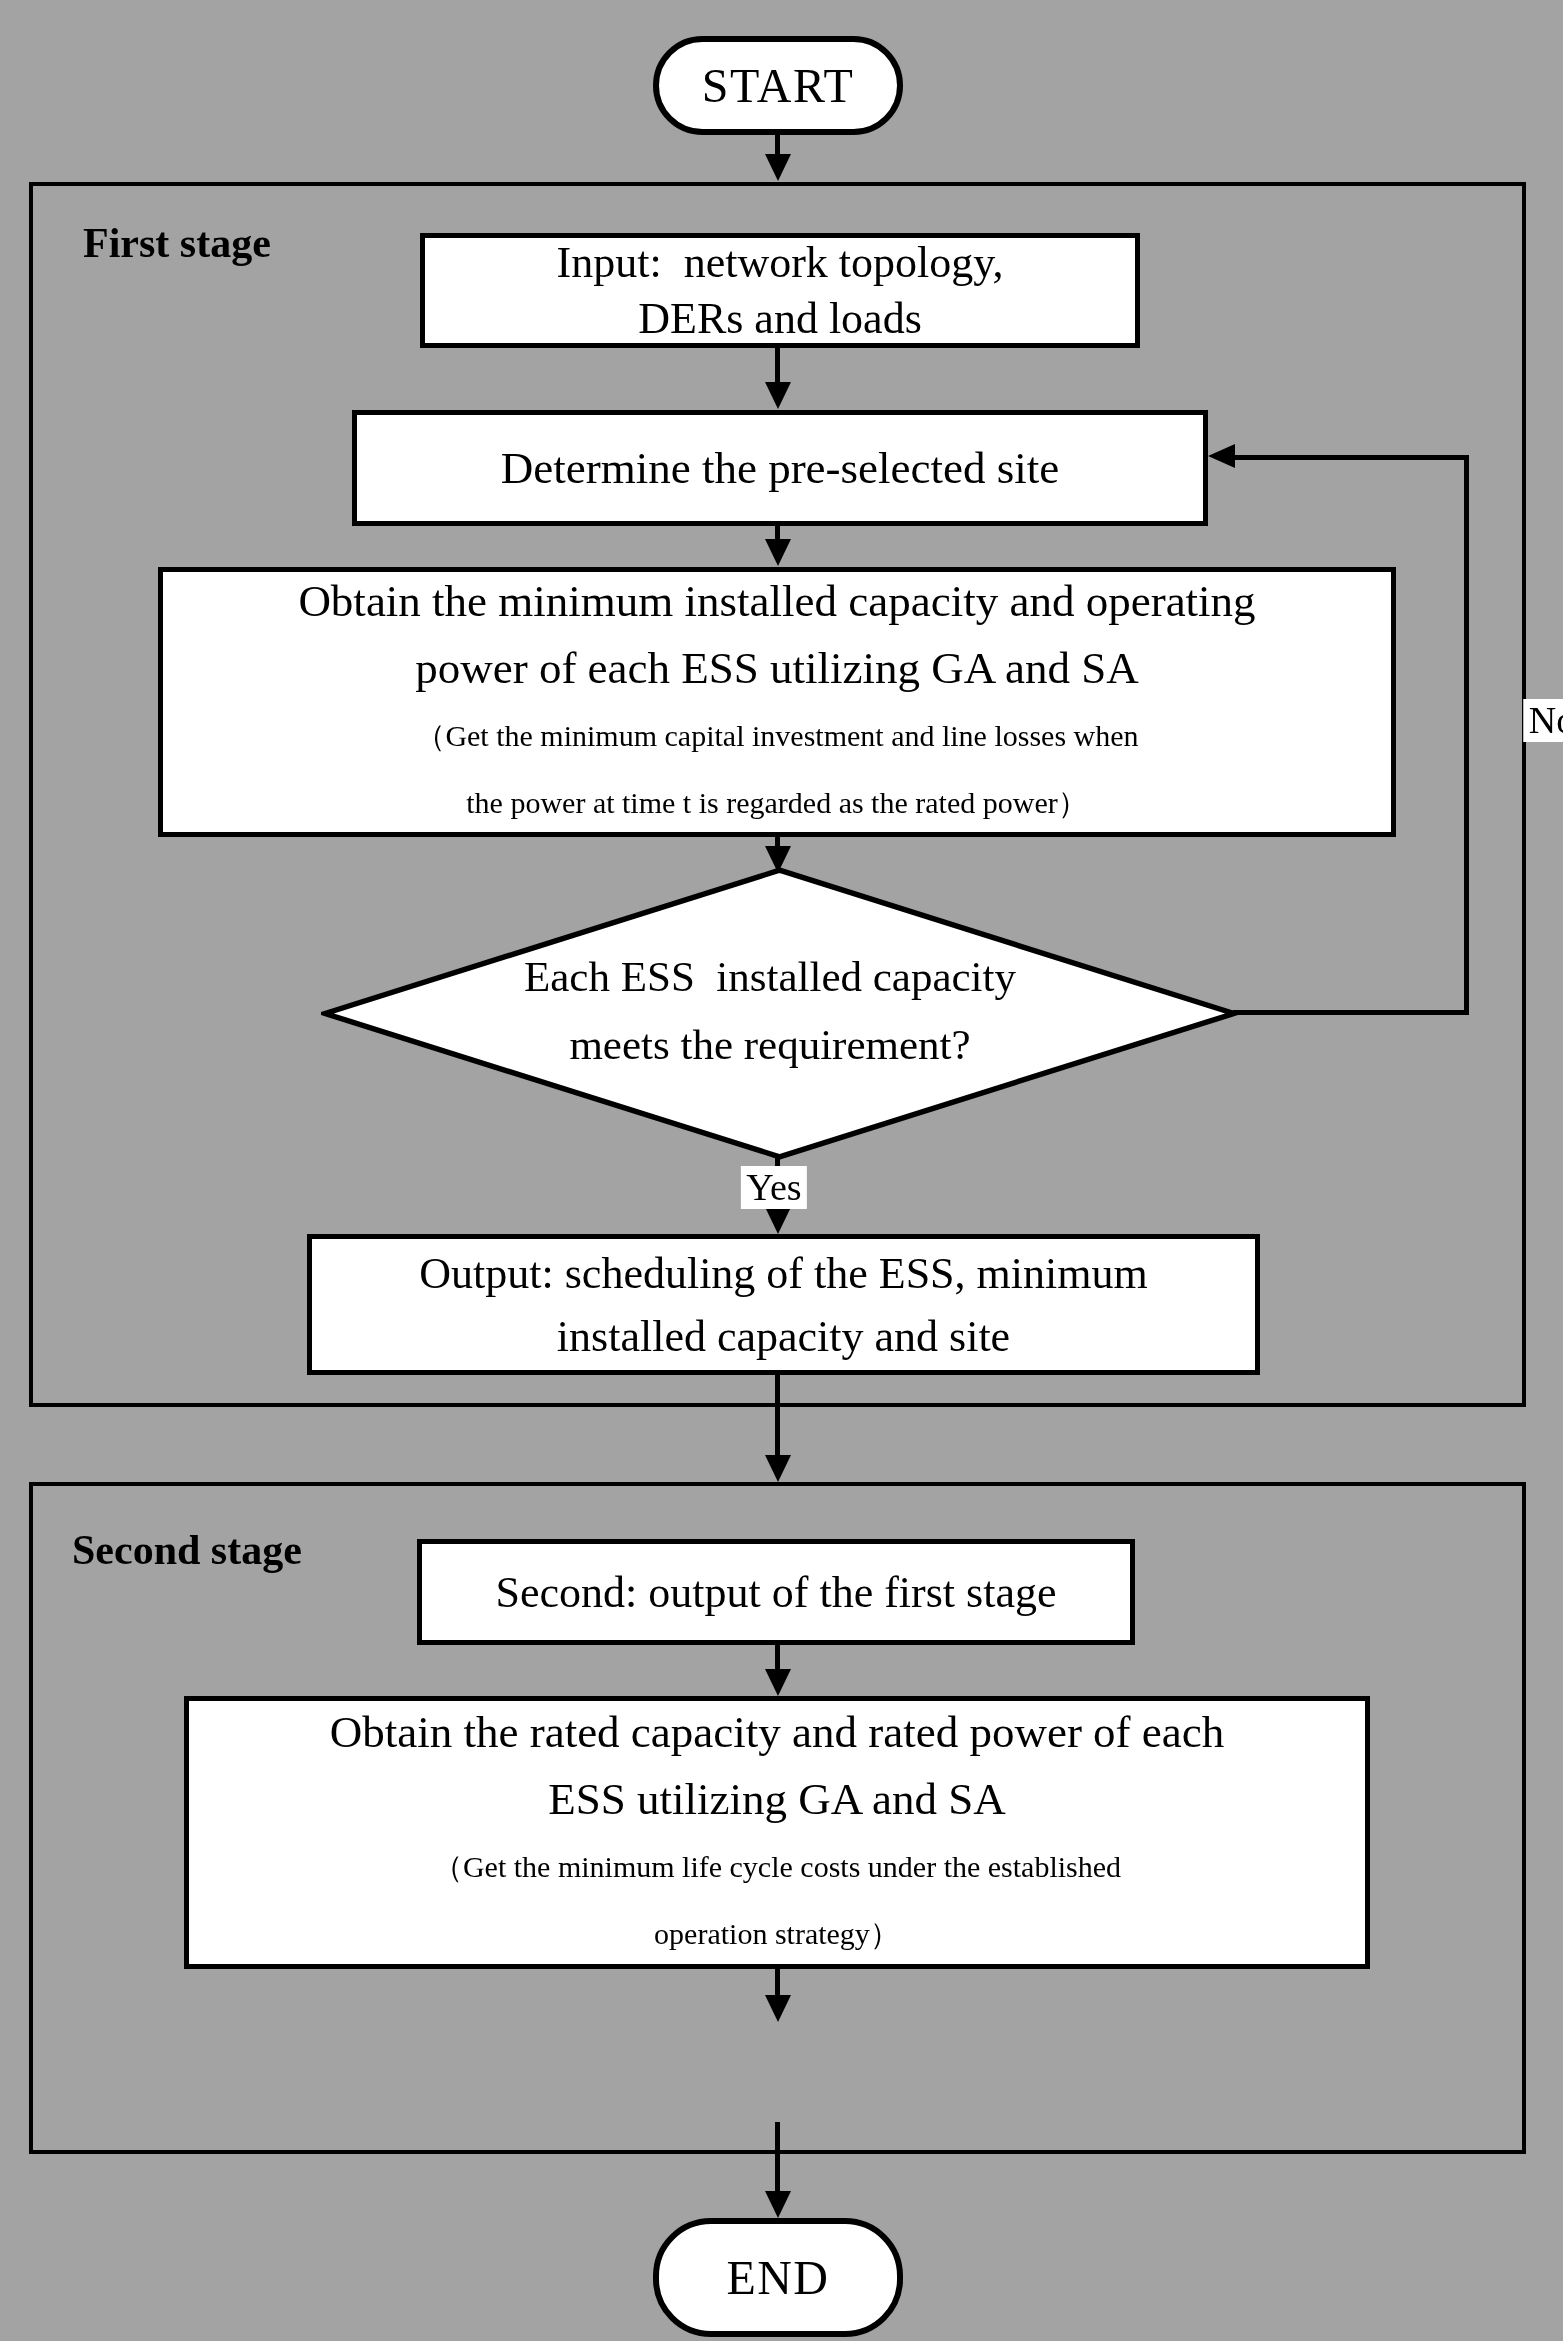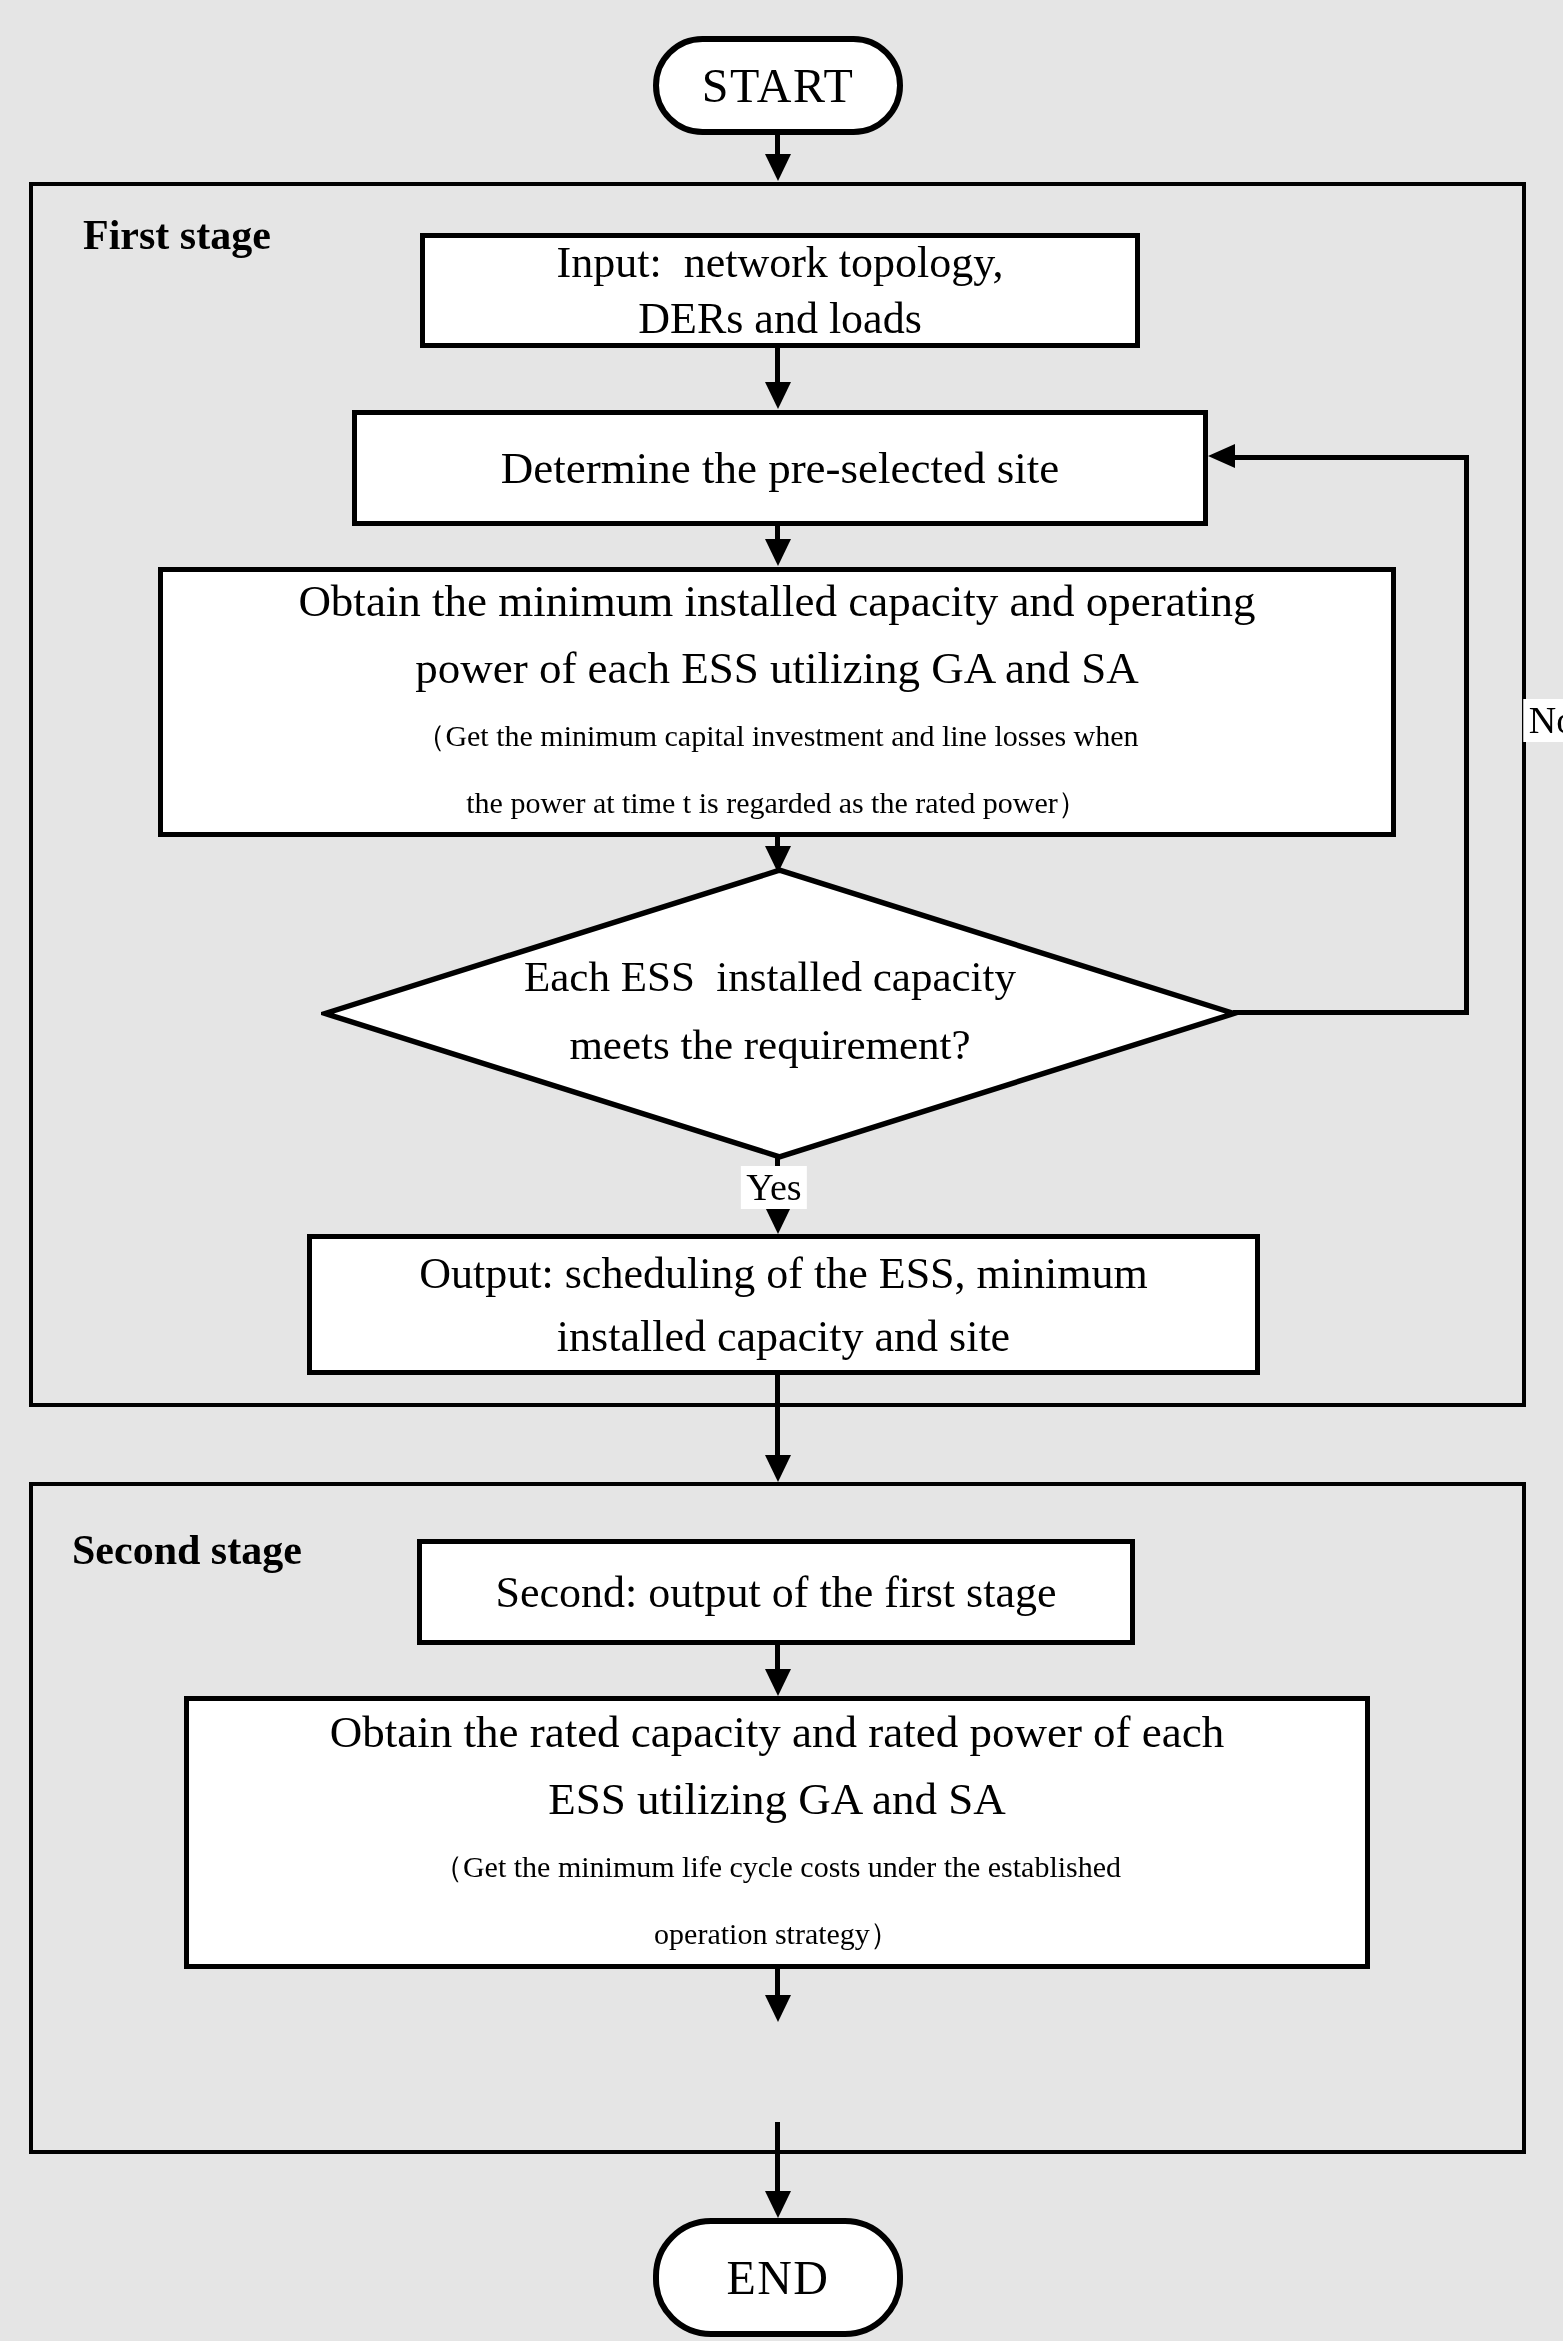--- a/index.html
+++ b/index.html
@@ -1,20 +1,20 @@
 <!DOCTYPE html>
 <html style="font-size:11px"><head>
 <meta charset="utf-8">
 <style>
   html, body { margin: 0; padding: 0; background: #ffffff; }
   .canvas {
     position: relative;
     width: 1564px;
     height: 2342px;
-    background: #e5e5e5;
+    background: #a3a3a3;
     font-family: "Liberation Serif", "DejaVu Serif", serif;
     color: #000000;
   }
   .stage {
     position: absolute;
     border: 4.1px solid #000;
     background: transparent;
     box-sizing: border-box;
   }
   .oval {
@@ -116,21 +116,21 @@
 
   <div class="hline" style="left:1233px;top:1010px;width:236px;"></div>
   <div class="vline" style="left:1464px;top:455px;height:560px;"></div>
   <div class="hline" style="left:1222px;top:455px;width:247px;"></div>
   <div class="head-left" style="left:1208px;top:444px;"></div>
 
   <div class="oval" style="left:653px;top:36px;width:250px;height:99px;">
     <span class="box-text">START</span>
   </div>
 
-  <div class="stage-label" style="left:83px;top:214px;">First stage</div>
+  <div class="stage-label" style="left:83px;top:222px;">First stage</div>
   <div class="stage-label" style="left:72px;top:1529px;">Second stage</div>
 
   <div class="node" style="left:420px;top:233px;width:720px;height:115px;">
     <div class="box-text" style="font-size:44px;line-height:56px;">Input:  network topology,
 DERs and loads</div>
   </div>
 
   <div class="node" style="left:352px;top:410px;width:856px;height:116px;">
     <div class="box-text" style="font-size:45px;">Determine the pre-selected site</div>
   </div>

